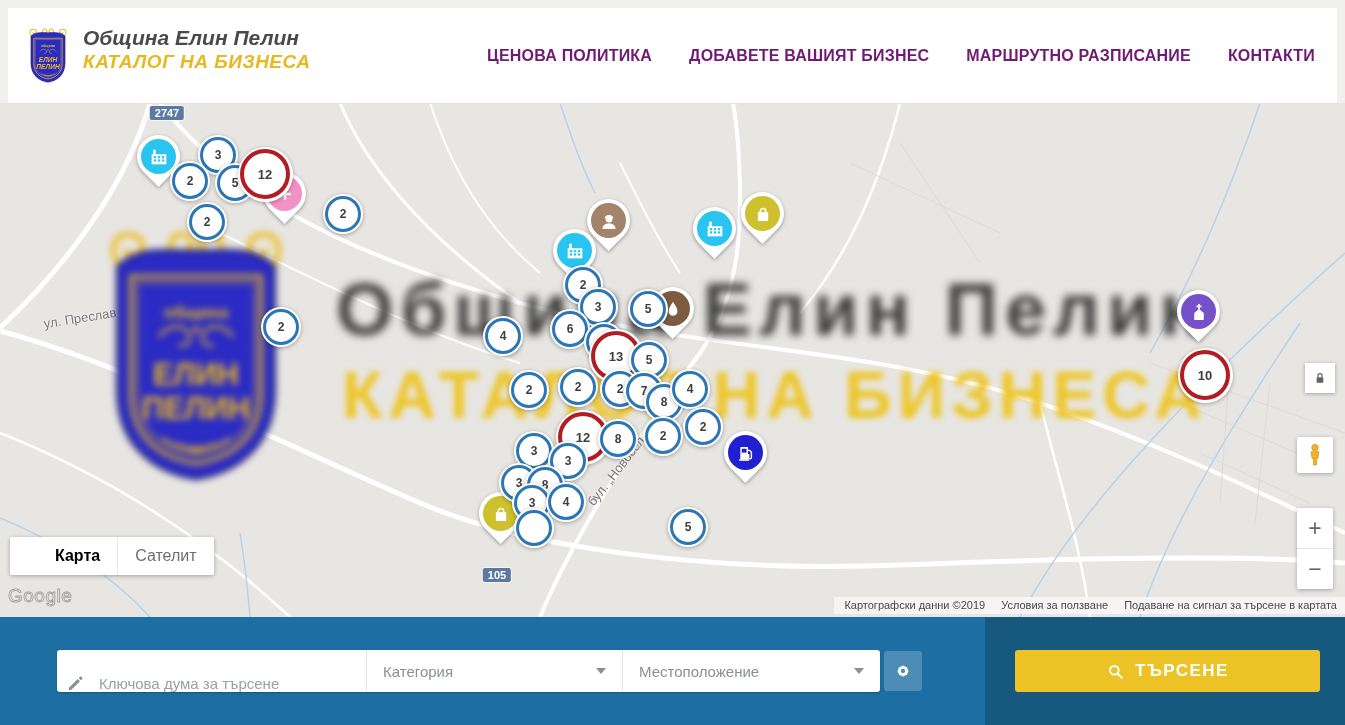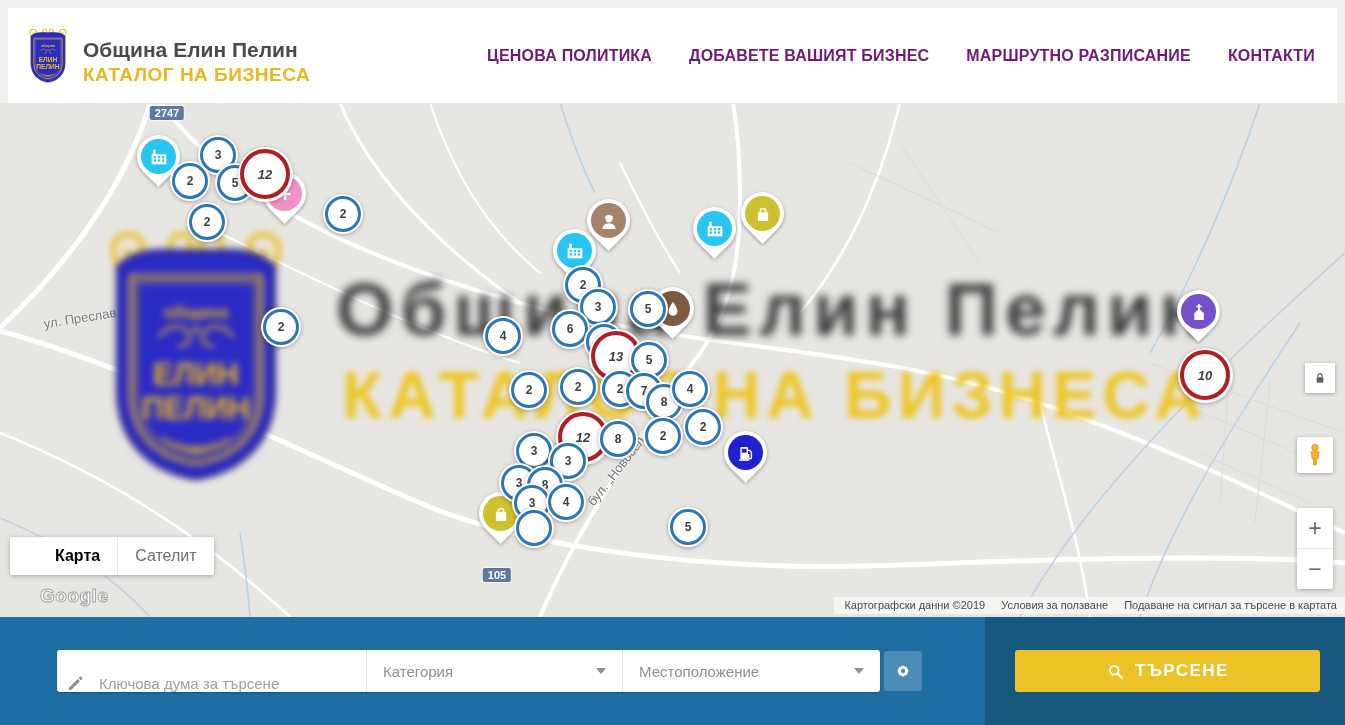--- a/index.html
+++ b/index.html
@@ -6,21 +6,21 @@
   body{
     width:1345px;height:725px;position:relative;overflow:hidden;
     font-family:"Liberation Sans",sans-serif;background:#fff;
   }
   
   .top-strip{position:absolute;top:0;left:0;width:100%;height:103px;background:#f1f0ee;}
   .site-header{
     position:absolute;top:8px;left:8px;right:8px;height:95px;background:#fff;
     border-bottom:1px solid #e3e3e3;display:flex;align-items:center;z-index:30;
   }
-  .logo{display:flex;align-items:flex-end;gap:11px;margin-left:16px;cursor:pointer;}
+  .logo{display:flex;align-items:flex-start;gap:11px;margin-left:16px;cursor:pointer;font-style:italic;}
   .logo svg{width:48px;height:62px;display:block;}
   .logo-text .t1{font-size:21px;font-weight:bold;color:#4a4a4a;line-height:1.25;}
   .logo-text .t2{font-size:19px;font-weight:bold;color:#e9b71f;letter-spacing:.5px;line-height:1.2;}
   .main-nav{margin-left:auto;margin-right:22px;display:flex;gap:37px;}
   .main-nav a{font-size:16px;font-weight:bold;color:#701a75;text-decoration:none;letter-spacing:.2px;cursor:pointer;}
   
   .map{position:absolute;top:103px;left:0;width:1345px;height:514px;background:#e8e6e3;overflow:hidden;}
   .roads{position:absolute;left:0;top:0;z-index:1;}
   .labels{position:absolute;inset:0;z-index:2;}
   .route-shield{
@@ -41,34 +41,34 @@
             letter-spacing:6px;white-space:nowrap;filter:blur(3px);}
   
   .marker-layer{position:absolute;inset:0;z-index:4;}
   .cluster{position:absolute;border-radius:50%;background:#fff;
            box-shadow:0 1px 4px rgba(0,0,0,.3);display:flex;align-items:center;justify-content:center;cursor:pointer;}
   .cluster .ring{border-radius:50%;background:#fff;display:flex;align-items:center;justify-content:center;
                  font-weight:bold;color:#3e3e3e;}
   .cluster.blue{width:40px;height:40px;}
   .cluster.blue .ring{width:30px;height:30px;border:3px solid #2d76b5;font-size:12px;}
   .cluster.red{width:55px;height:55px;}
-  .cluster.red .ring{width:42px;height:42px;border:4px solid #b01d23;font-size:13px;font-style:italic;}
+  .cluster.red .ring{width:42px;height:42px;border:4px solid #b01d23;font-size:13px;}
   .pin{position:absolute;width:43px;height:43px;background:#fff;border-radius:50% 50% 50% 0;
        transform:rotate(-45deg);box-shadow:-1px 1px 4px rgba(0,0,0,.35);cursor:pointer;}
   .pin .dot{position:absolute;left:4px;top:4px;right:4px;bottom:4px;border-radius:50%;
             transform:rotate(45deg);display:flex;align-items:center;justify-content:center;}
   
   .maptype{position:absolute;left:10px;top:434px;display:flex;z-index:10;
            box-shadow:0 1px 4px rgba(0,0,0,.3);border-radius:2px;overflow:hidden;}
   .maptype button{height:38px;padding:0 17px;border:none;background:#fff;font-size:16px;
                   font-family:inherit;color:#6e6e6e;cursor:pointer;}
   .maptype button.active{font-weight:bold;color:#000;padding-left:45px;}
   .maptype button + button{border-left:1px solid #e6e6e6;}
-  .google-logo{position:absolute;left:8px;top:482px;z-index:10;font-size:19px;font-weight:bold;
-               color:#fff;letter-spacing:.5px;-webkit-text-stroke:1px #9d9d9d;opacity:.92;cursor:pointer;margin-left:32px;}
+  .google-logo{position:absolute;left:8px;top:482px;z-index:10;font-size:19px;font-weight:normal;
+               color:#fff;letter-spacing:.5px;-webkit-text-stroke:1px #9d9d9d;opacity:.92;cursor:pointer;}
   .attribution{position:absolute;right:0;bottom:3px;z-index:10;display:flex;gap:16px;
                background:rgba(247,247,245,.88);padding:2px 8px 3px 10px;font-size:11px;color:#45494d;}
   .attribution span{cursor:default;}
   .attribution .link{cursor:pointer;}
   .ctl{position:absolute;background:#fff;box-shadow:0 1px 4px rgba(0,0,0,.3);z-index:10;
        display:flex;align-items:center;justify-content:center;}
   .ctl-lock{left:1305px;top:260px;width:30px;height:30px;cursor:pointer;}
   .ctl-pegman{left:1297px;top:334px;width:36px;height:36px;border-radius:2px;cursor:grab;}
   .ctl-zoom{left:1297px;top:405px;width:36px;height:81px;border-radius:2px;flex-direction:column;padding:0;}
   .ctl-zoom button{flex:1;width:100%;border:none;background:none;font-size:23px;color:#666;

